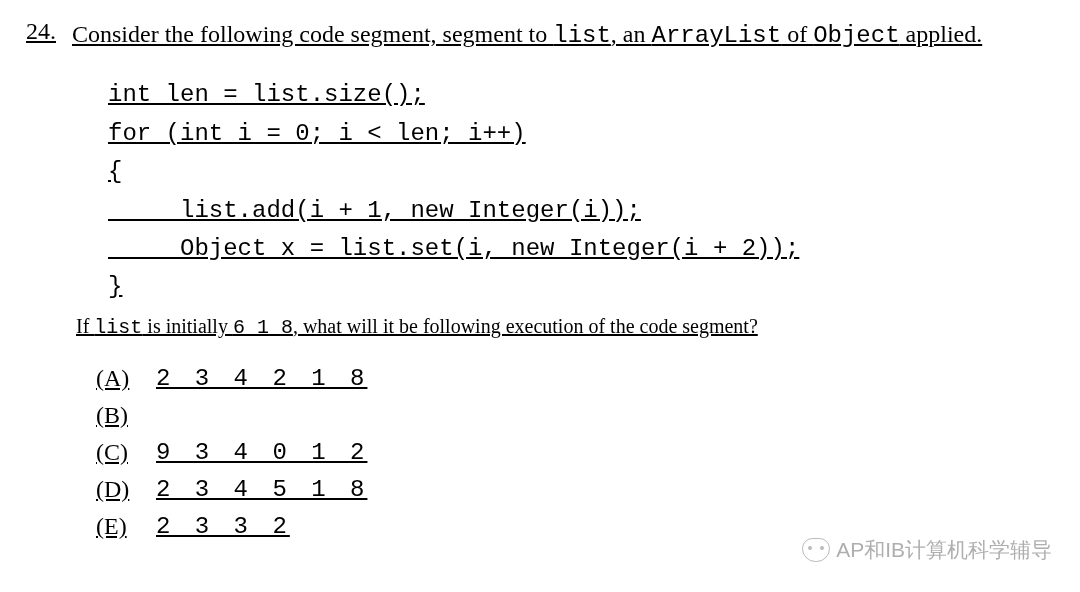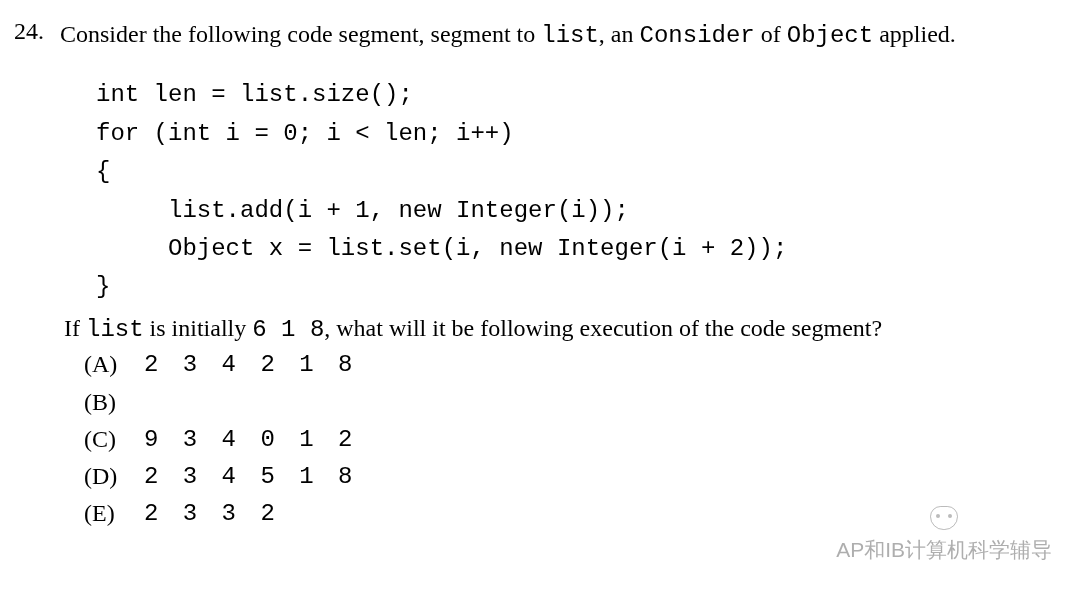--- a/index.html
+++ b/index.html
@@ -6,21 +6,22 @@
     margin: 0;
     padding: 0;
     background: #ffffff;
     font-family: Georgia, 'Times New Roman', serif;
     width: 1080px;
     height: 592px;
     overflow: hidden;
     color: #000000;
   }
   .container {
-    padding: 18px 30px 20px 14px;
+    padding: 18px 30px 20px 26px;
+    text-decoration: underline;
   }
   .question-header {
     font-size: 24px;
     margin-bottom: 24px;
     display: flex;
     align-items: flex-start;
   }
   .question-number {
     width: 46px;
     flex-shrink: 0;
@@ -35,23 +36,23 @@
   }
   .code-block {
     font-family: 'Courier New', Courier, monospace;
     font-size: 24px;
     margin-left: 82px;
     line-height: 1.6;
     white-space: pre;
     margin-bottom: 5px;
   }
   .sub-question {
-    font-size: 24px;
+    font-size: 20px;
     margin-left: 50px;
-    margin-bottom: 0;
+    margin-bottom: 18px;
     line-height: 1.4;
   }
   .answer-choices {
     font-size: 24px;
     margin-left: 70px;
     line-height: 1.55;
   }
   .answer-row {
     display: flex;
   }
@@ -68,21 +69,20 @@
   .watermark {
     position: absolute;
     right: 28px;
     bottom: 28px;
     font-size: 21px;
     color: rgba(120,120,120,0.6);
     font-family: "Microsoft YaHei", sans-serif;
     display: flex;
     align-items: center;
     gap: 6px;
-    flex-direction: column;
   }
   .watermark-icon {
     width: 26px;
     height: 22px;
     border: 1.5px solid rgba(120,120,120,0.5);
     border-radius: 11px 11px 14px 14px;
     position: relative;
   }
   .watermark-icon::before, .watermark-icon::after {
     content: "";
@@ -96,21 +96,21 @@
   .watermark-icon::after { right: 5px; }
 </style>
 </head>
 <body>
 
 <div class="container">
 
   <div class="question-header">
     <span class="question-number">24.</span>
     <span class="question-text">
-      <span>Consider the following code segment, segment to </span><span class="code-inline">list</span><span>, an </span><span class="code-inline">Consider</span><span> of </span><span class="code-inline">Object</span><span> applied.</span>
+      <span>Consider the following code segment, segment to </span><span class="code-inline">list</span><span>, an </span><span class="code-inline">ArrayList</span><span> of </span><span class="code-inline">Object</span><span> applied.</span>
     </span>
   </div>
 
   <div class="code-block">int len = list.size();
 for (int i = 0; i &lt; len; i++)
 {
      list.add(i + 1, new Integer(i));
      Object x = list.set(i, new Integer(i + 2));
 }</div>
 

